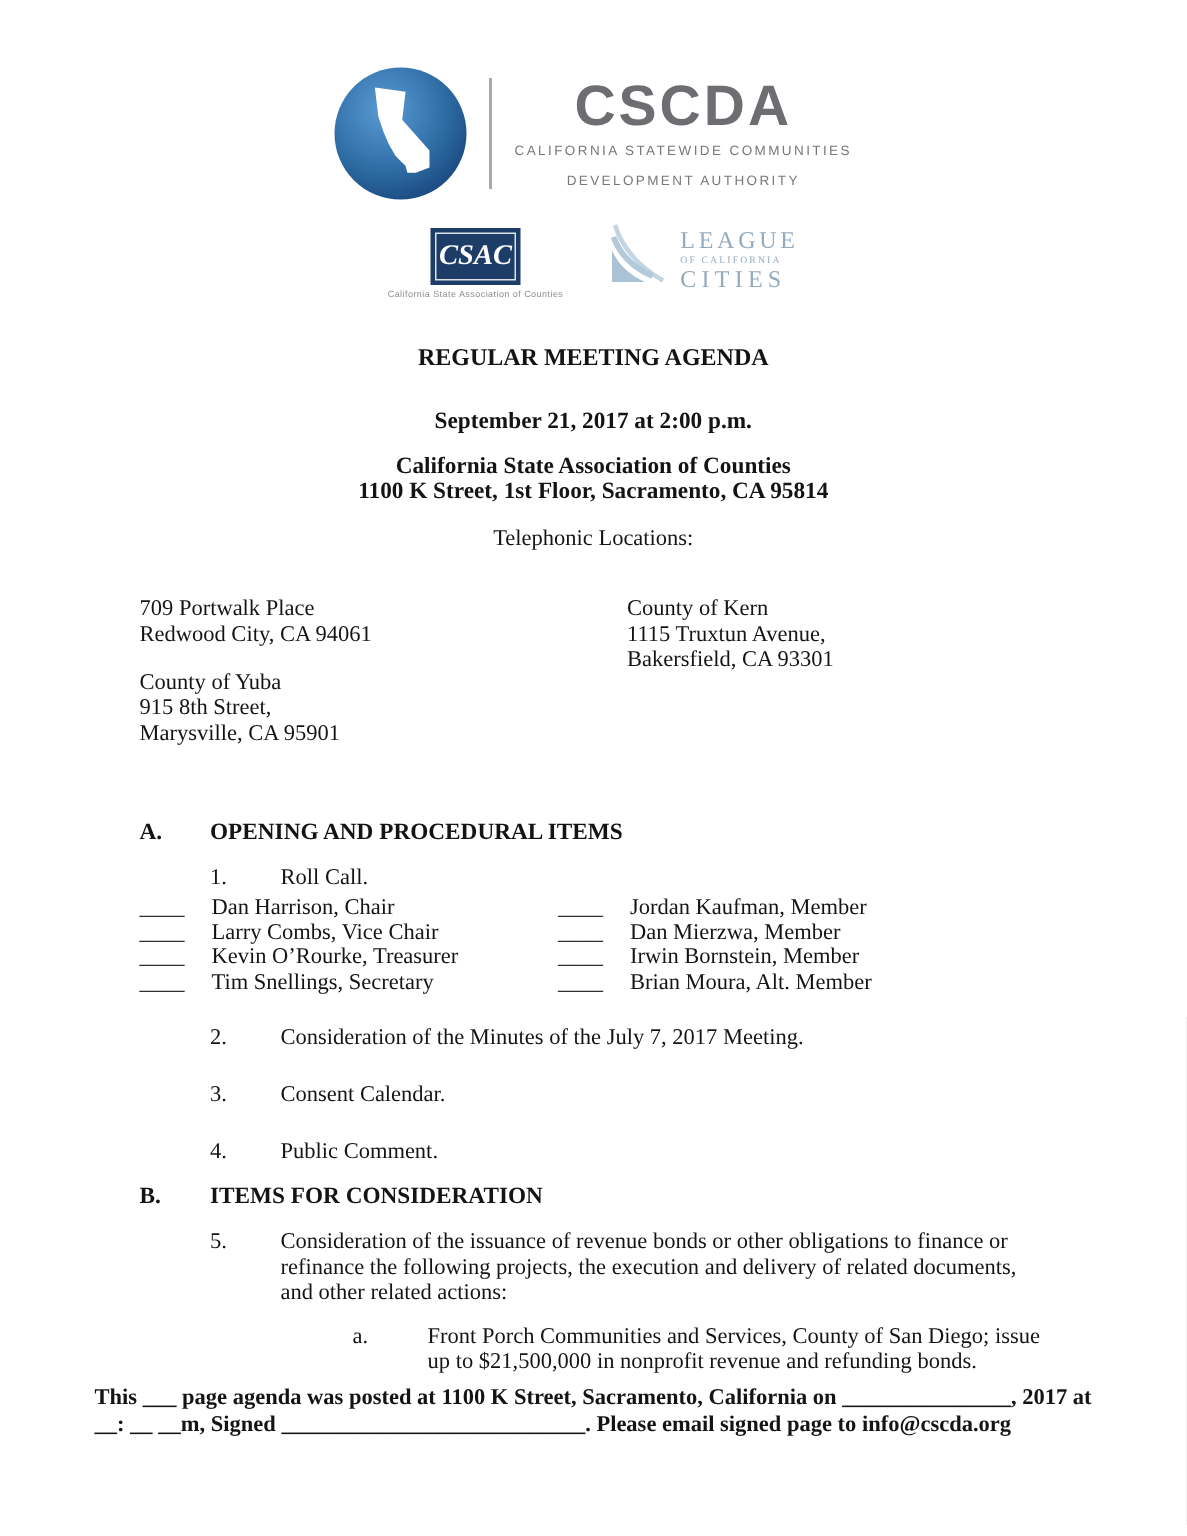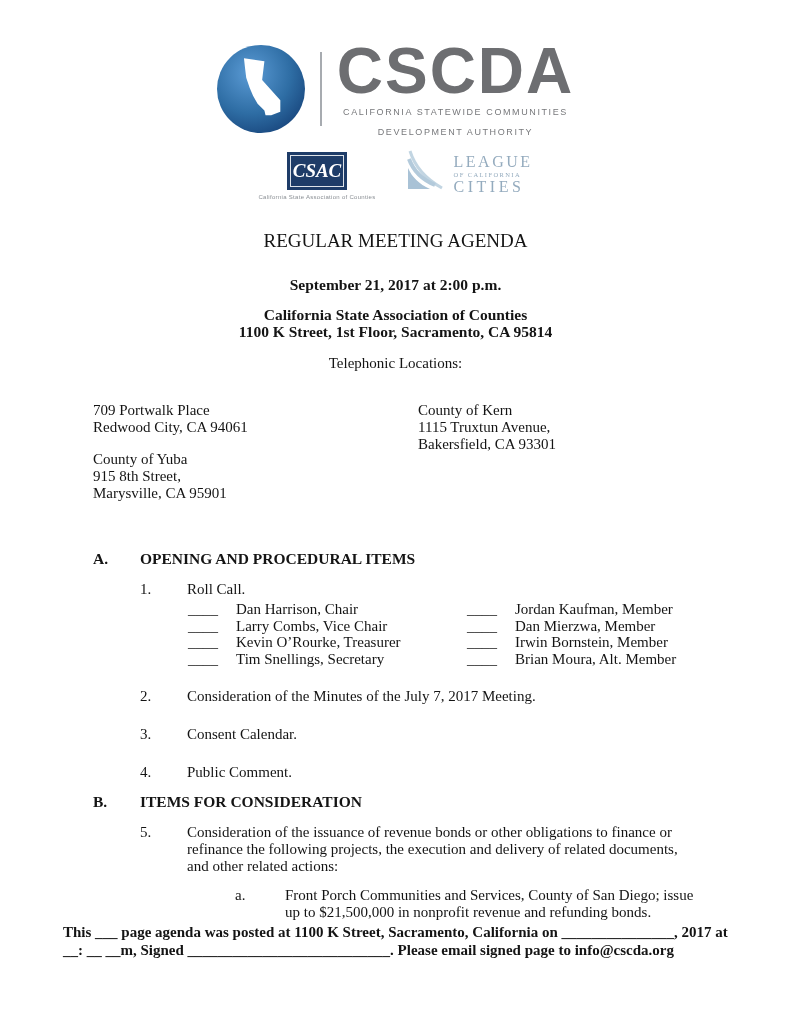--- a/index.html
+++ b/index.html
@@ -12,57 +12,57 @@
   
   .logo-area { padding-top:44px; }
   .cscda-logo { display:flex; justify-content:center; align-items:center; gap:10px; height:90px; }
   .logo-circle {
     width:88px; height:88px; border-radius:50%; flex:none;
     background:radial-gradient(circle at 38% 32%, #5b9bd5 0%, #2e6da4 50%, #1b4b82 78%, #133a66 100%);
     display:flex; align-items:center; justify-content:center;
   }
   .logo-divider { width:2px; height:74px; background:#a7abb0; margin:0 5px; flex:none; }
   .logo-wordmark { text-align:center; font-family:"Liberation Sans", sans-serif; }
-  .logo-acronym { font-weight:bold; font-size:64px; line-height:0.95; color:#6d6e71; letter-spacing:2px; }
+  .logo-acronym { font-weight:bold; font-size:38px; line-height:0.95; color:#6d6e71; letter-spacing:2px; }
   .logo-tagline { font-size:9px; color:#77787b; letter-spacing:1.6px; margin-top:10px; white-space:nowrap; }
   .logo-tagline.first { margin-top:5px; }
   .partner-row { display:flex; justify-content:center; align-items:flex-end; gap:30px; margin-top:10px; height:56px; }
   .csac-logo { text-align:center; padding-top:3px; }
   .csac-box {
     width:60px; height:38px; background:#1e3c68; margin:0 auto; position:relative;
     display:flex; align-items:center; justify-content:center;
   }
   .csac-box::after { content:""; position:absolute; top:3px; left:3px; right:3px; bottom:3px; border:1px solid rgba(255,255,255,0.85); }
   .csac-acronym { font-family:"Liberation Serif", serif; font-style:italic; font-weight:bold; color:#ffffff; font-size:19px; position:relative; z-index:1; }
   .csac-caption { font-family:"Liberation Sans", sans-serif; font-size:6px; color:#8a8f94; margin-top:4px; white-space:nowrap; letter-spacing:0.3px; }
   .league-logo { display:flex; align-items:center; gap:8px; padding-top:2px; }
   .league-text { text-align:left; color:#94abbe; font-family:"Liberation Serif", serif; }
   .league-line1 { font-size:16px; letter-spacing:2.5px; line-height:1.05; }
   .league-line2 { font-size:6.5px; letter-spacing:1.4px; line-height:1.3; }
   .league-line3 { font-size:16px; letter-spacing:3.5px; line-height:1.05; }
   
   .title-block { text-align:center; }
-  .doc-title    { margin-top:30px; font-weight:normal; font-size:19px;text-align:center; }
+  .doc-title    { margin-top:30px; font-weight:bold; font-size:16px;text-align:center; }
   .doc-datetime { margin-top:24px; font-weight:bold; font-size:15.5px; }
   .doc-venue    { margin-top:12px; font-weight:bold; font-size:15.5px; line-height:17px; }
   .doc-venue span { display:block; }
   .doc-telephonic { margin-top:15px; font-size:15px; }
   
   .locations { position:relative; margin:30px 65px 0 93px; height:102px; }
   .loc-line { line-height:17px; }
   .loc-block + .loc-block { margin-top:15px; }
   .loc-right { position:absolute; left:325px; top:0;font-family:Liberation Serif, serif; }
   
   .agenda { margin:46px 65px 0 93px; line-height:17px; }
   .section-head { display:flex; font-weight:bold; font-size:15.5px; }
   .sec-letter { width:47px; flex:none; }
   .item { display:flex; margin-left:47px; margin-top:14px; }
   .item-num { width:47px; flex:none; }
   .item-text { width:515px; }
-  .roll-call { margin-left:95px; margin-top:3px; }
+  .roll-call { margin-top:3px; }
   .roll-row { display:flex; line-height:16.5px; }
   .roll-blank { width:48px; flex:none; }
   .roll-name-left { width:231px; flex:none; }
   .roll-blank2 { width:48px; flex:none; }
   .item.gap { margin-top:21px; }
   .section + .section { margin-top:12px; }
   .subitem { display:flex; margin-left:142px; margin-top:12px; }
   .sub-num { width:50px; flex:none; }
   .sub-text { width:415px; }
   

